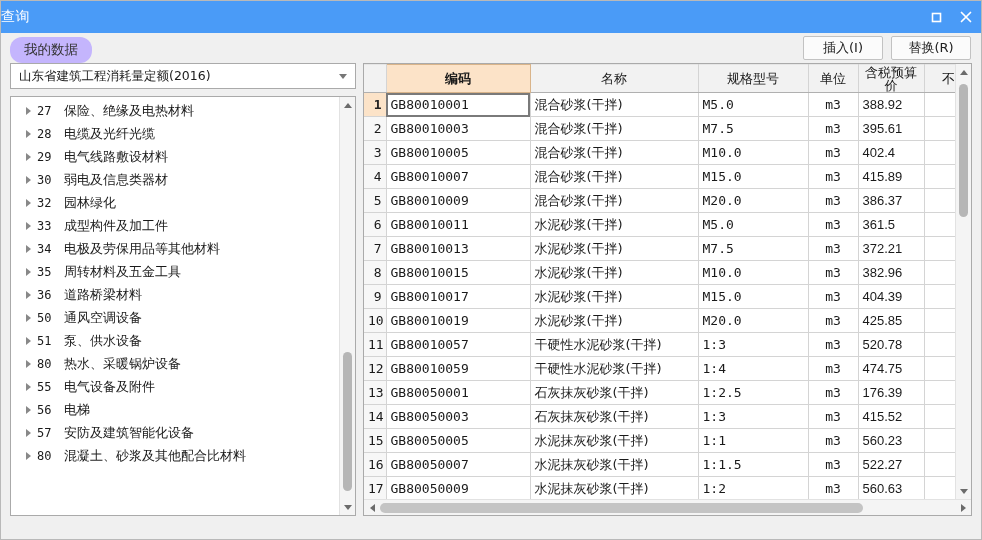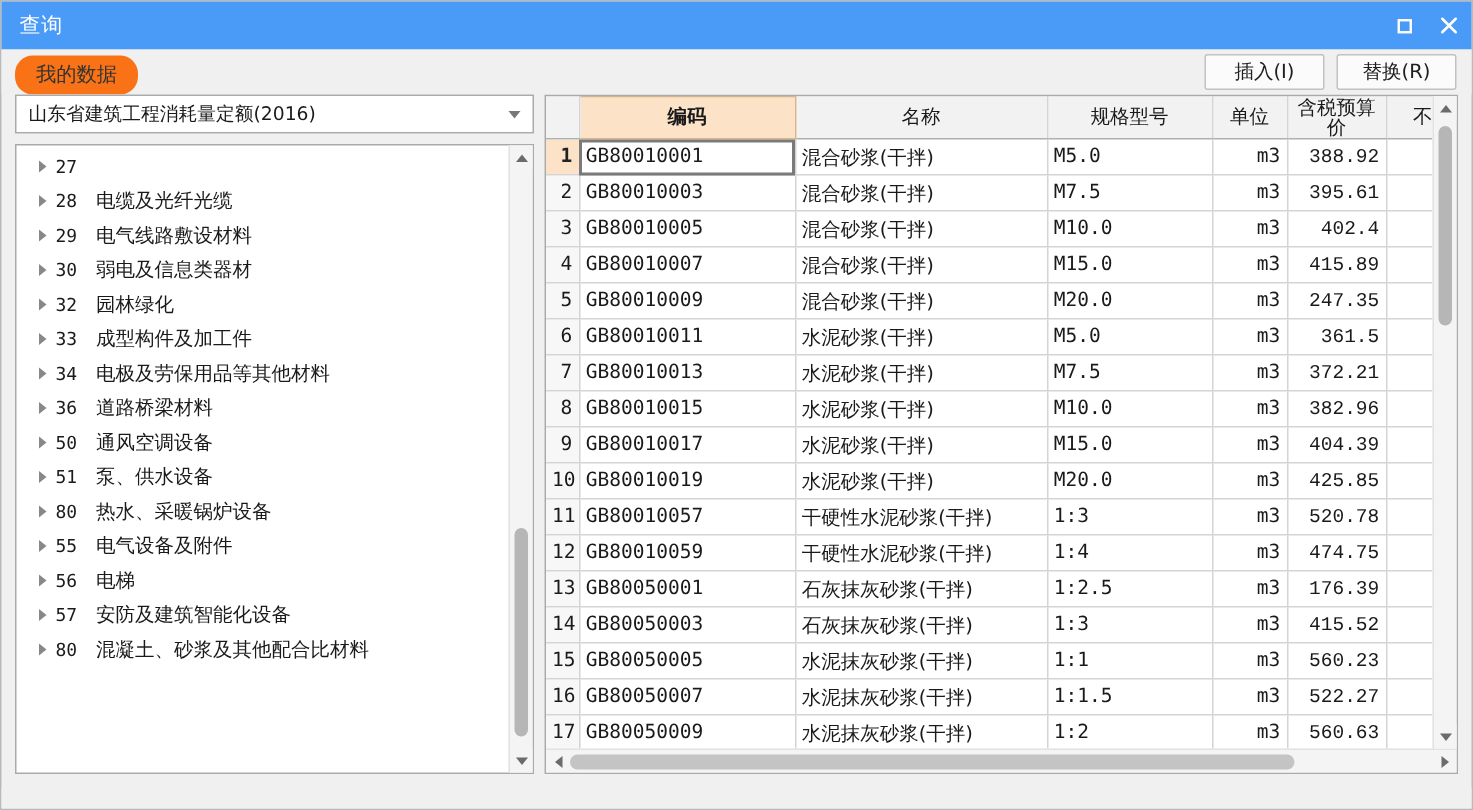--- a/index.html
+++ b/index.html
@@ -20,21 +20,21 @@
 
   
   .titlebar {
     height: 32px; min-height: 32px;
     background: #4a9bf7;
     display: flex; align-items: center;
     position: relative;
   }
   .titlebar .title {
     color: #ffffff; font-size: 14px;
-    margin-left: 12px; letter-spacing: .5px;
+    margin-left: 0; letter-spacing: .5px;
   }
   .titlebar .winbtns {
     position: absolute; right: 0; top: 0; height: 32px;
     display: flex; align-items: center;
   }
   .winbtn {
     width: 30px; height: 32px;
     display: flex; align-items: center; justify-content: center;
     color: #ffffff;
   }
@@ -49,21 +49,21 @@
     padding-left: 9px;
   }
   .tab {
     height: 26px; min-width: 82px;
     display: flex; align-items: center; justify-content: center;
     font-size: 13.5px;
     padding: 0 14px;
     border: 0;
   }
   .tab.active { background: #3b99f5; color: #ffffff; font-weight: bold; }
-  .tab.inactive { background: #f97316; color: #333333; border-radius: 12px; }
+  .tab.inactive { background: #c4b5fd; color: #333333; border-radius: 12px; }
 
   .toolbtns {
     position: absolute; right: 10px; top: 3px;
     display: flex; gap: 8px;
   }
   .toolbtn {
     width: 80px; height: 24px;
     background: #fbfbfb;
     border: 1px solid #c2c2c2;
     border-radius: 2px;
@@ -239,26 +239,25 @@
   }
   td.name { padding-left: 7px; }
   td.spec {
     font-family: "DejaVu Sans Mono", "Liberation Mono", monospace;
     font-size: 12.5px;
     padding-left: 7px;
   }
   td.unit {
     font-family: "DejaVu Sans Mono", "Liberation Mono", monospace;
     font-size: 12.5px;
-    text-align: right;
+    text-align: center;
   }
   td.price {
-    font-family: Liberation Mono, monospace;
+    font-family: Liberation Sans, sans-serif;
     font-size: 12.5px;
-    text-align: right;
     padding-right: 5px;
   }
   td.nettax { }
 
   col.c-rownum { width: 22px; }
   col.c-code   { width: 144px; }
   col.c-name   { width: 168px; }
   col.c-spec   { width: 110px; }
   col.c-unit   { width: 50px; }
   col.c-price  { width: 66px; }
@@ -329,20 +328,21 @@
       </div>
 
 
       <div class="treewrap">
         <div class="tree">
             <div class="tnode">
               <span class="tri">
                 <span class="tri-right"></span>
               </span>
               <span class="num">27</span>
+              <span class="tlabel">保险、绝缘及电热材料</span>
             </div>
             <div class="tnode">
               <span class="tri">
                 <span class="tri-right"></span>
               </span>
               <span class="num">28</span>
               <span class="tlabel">电缆及光纤光缆</span>
             </div>
             <div class="tnode">
               <span class="tri">
@@ -371,20 +371,27 @@
               </span>
               <span class="num">33</span>
               <span class="tlabel">成型构件及加工件</span>
             </div>
             <div class="tnode">
               <span class="tri">
                 <span class="tri-right"></span>
               </span>
               <span class="num">34</span>
               <span class="tlabel">电极及劳保用品等其他材料</span>
+            </div>
+            <div class="tnode">
+              <span class="tri">
+                <span class="tri-right"></span>
+              </span>
+              <span class="num">35</span>
+              <span class="tlabel">周转材料及五金工具</span>
             </div>
             <div class="tnode">
               <span class="tri">
                 <span class="tri-right"></span>
               </span>
               <span class="num">36</span>
               <span class="tlabel">道路桥梁材料</span>
             </div>
             <div class="tnode">
               <span class="tri">
@@ -511,21 +518,21 @@
                   <td class="unit">m3</td>
                   <td class="price">415.89</td>
                   <td class="nettax"></td>
                 </tr>
                 <tr>
                   <td class="rownum">5</td>
                   <td class="code">GB80010009</td>
                   <td class="name">混合砂浆(干拌)</td>
                   <td class="spec">M20.0</td>
                   <td class="unit">m3</td>
-                  <td class="price">247.35</td>
+                  <td class="price">386.37</td>
                   <td class="nettax"></td>
                 </tr>
                 <tr>
                   <td class="rownum">6</td>
                   <td class="code">GB80010011</td>
                   <td class="name">水泥砂浆(干拌)</td>
                   <td class="spec">M5.0</td>
                   <td class="unit">m3</td>
                   <td class="price">361.5</td>
                   <td class="nettax"></td>

